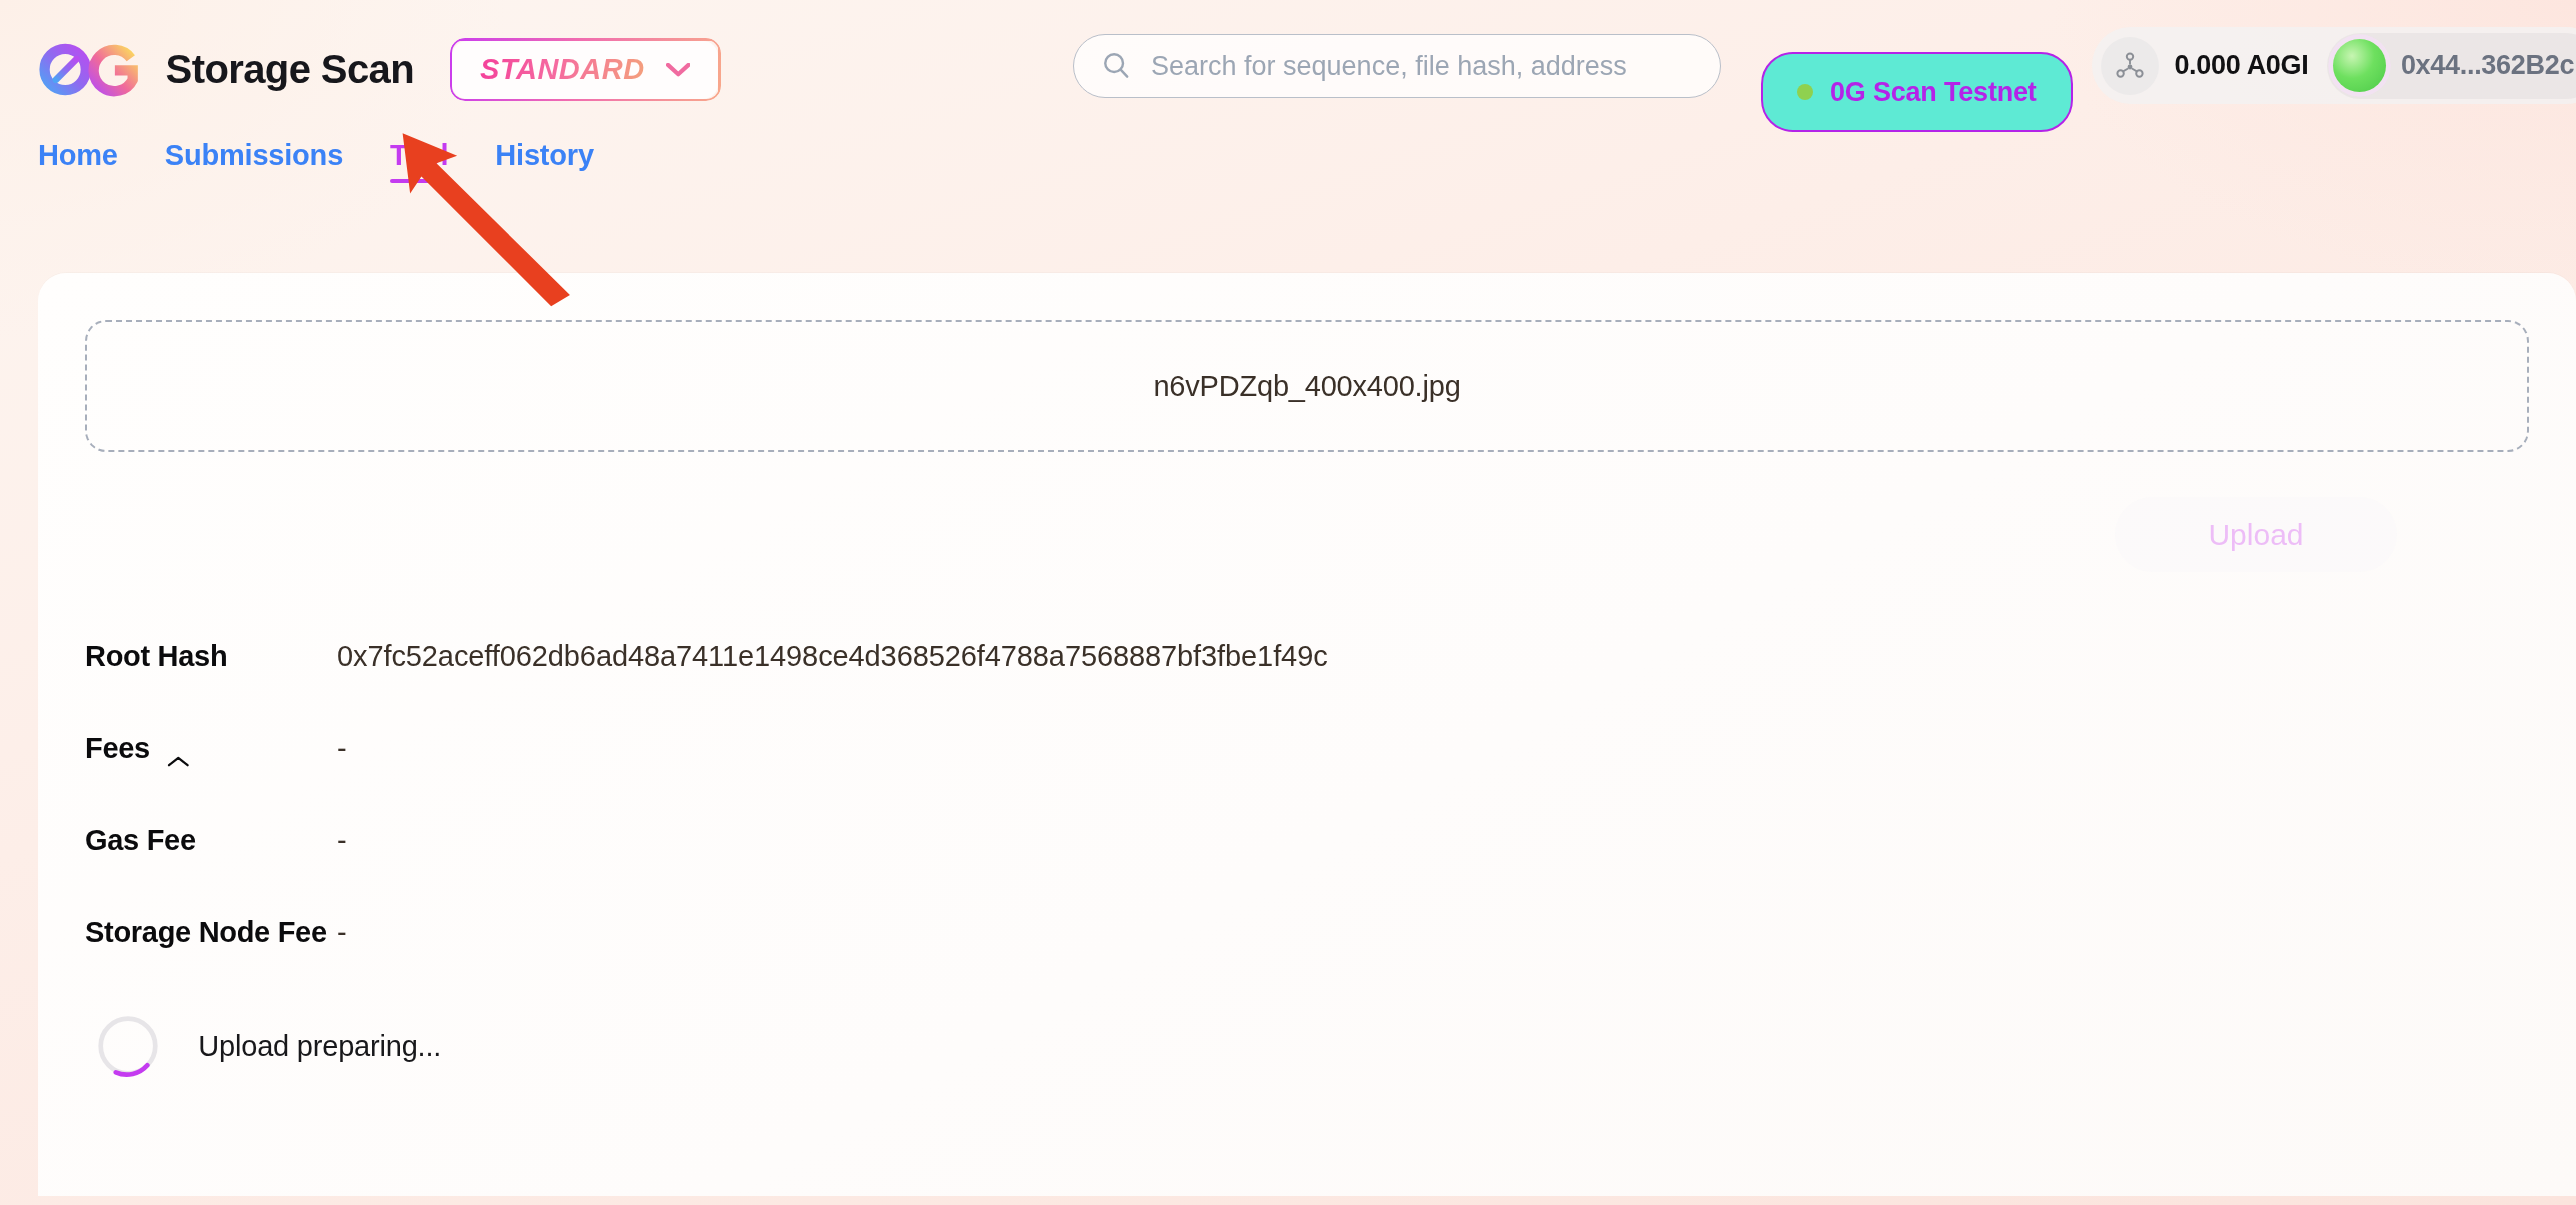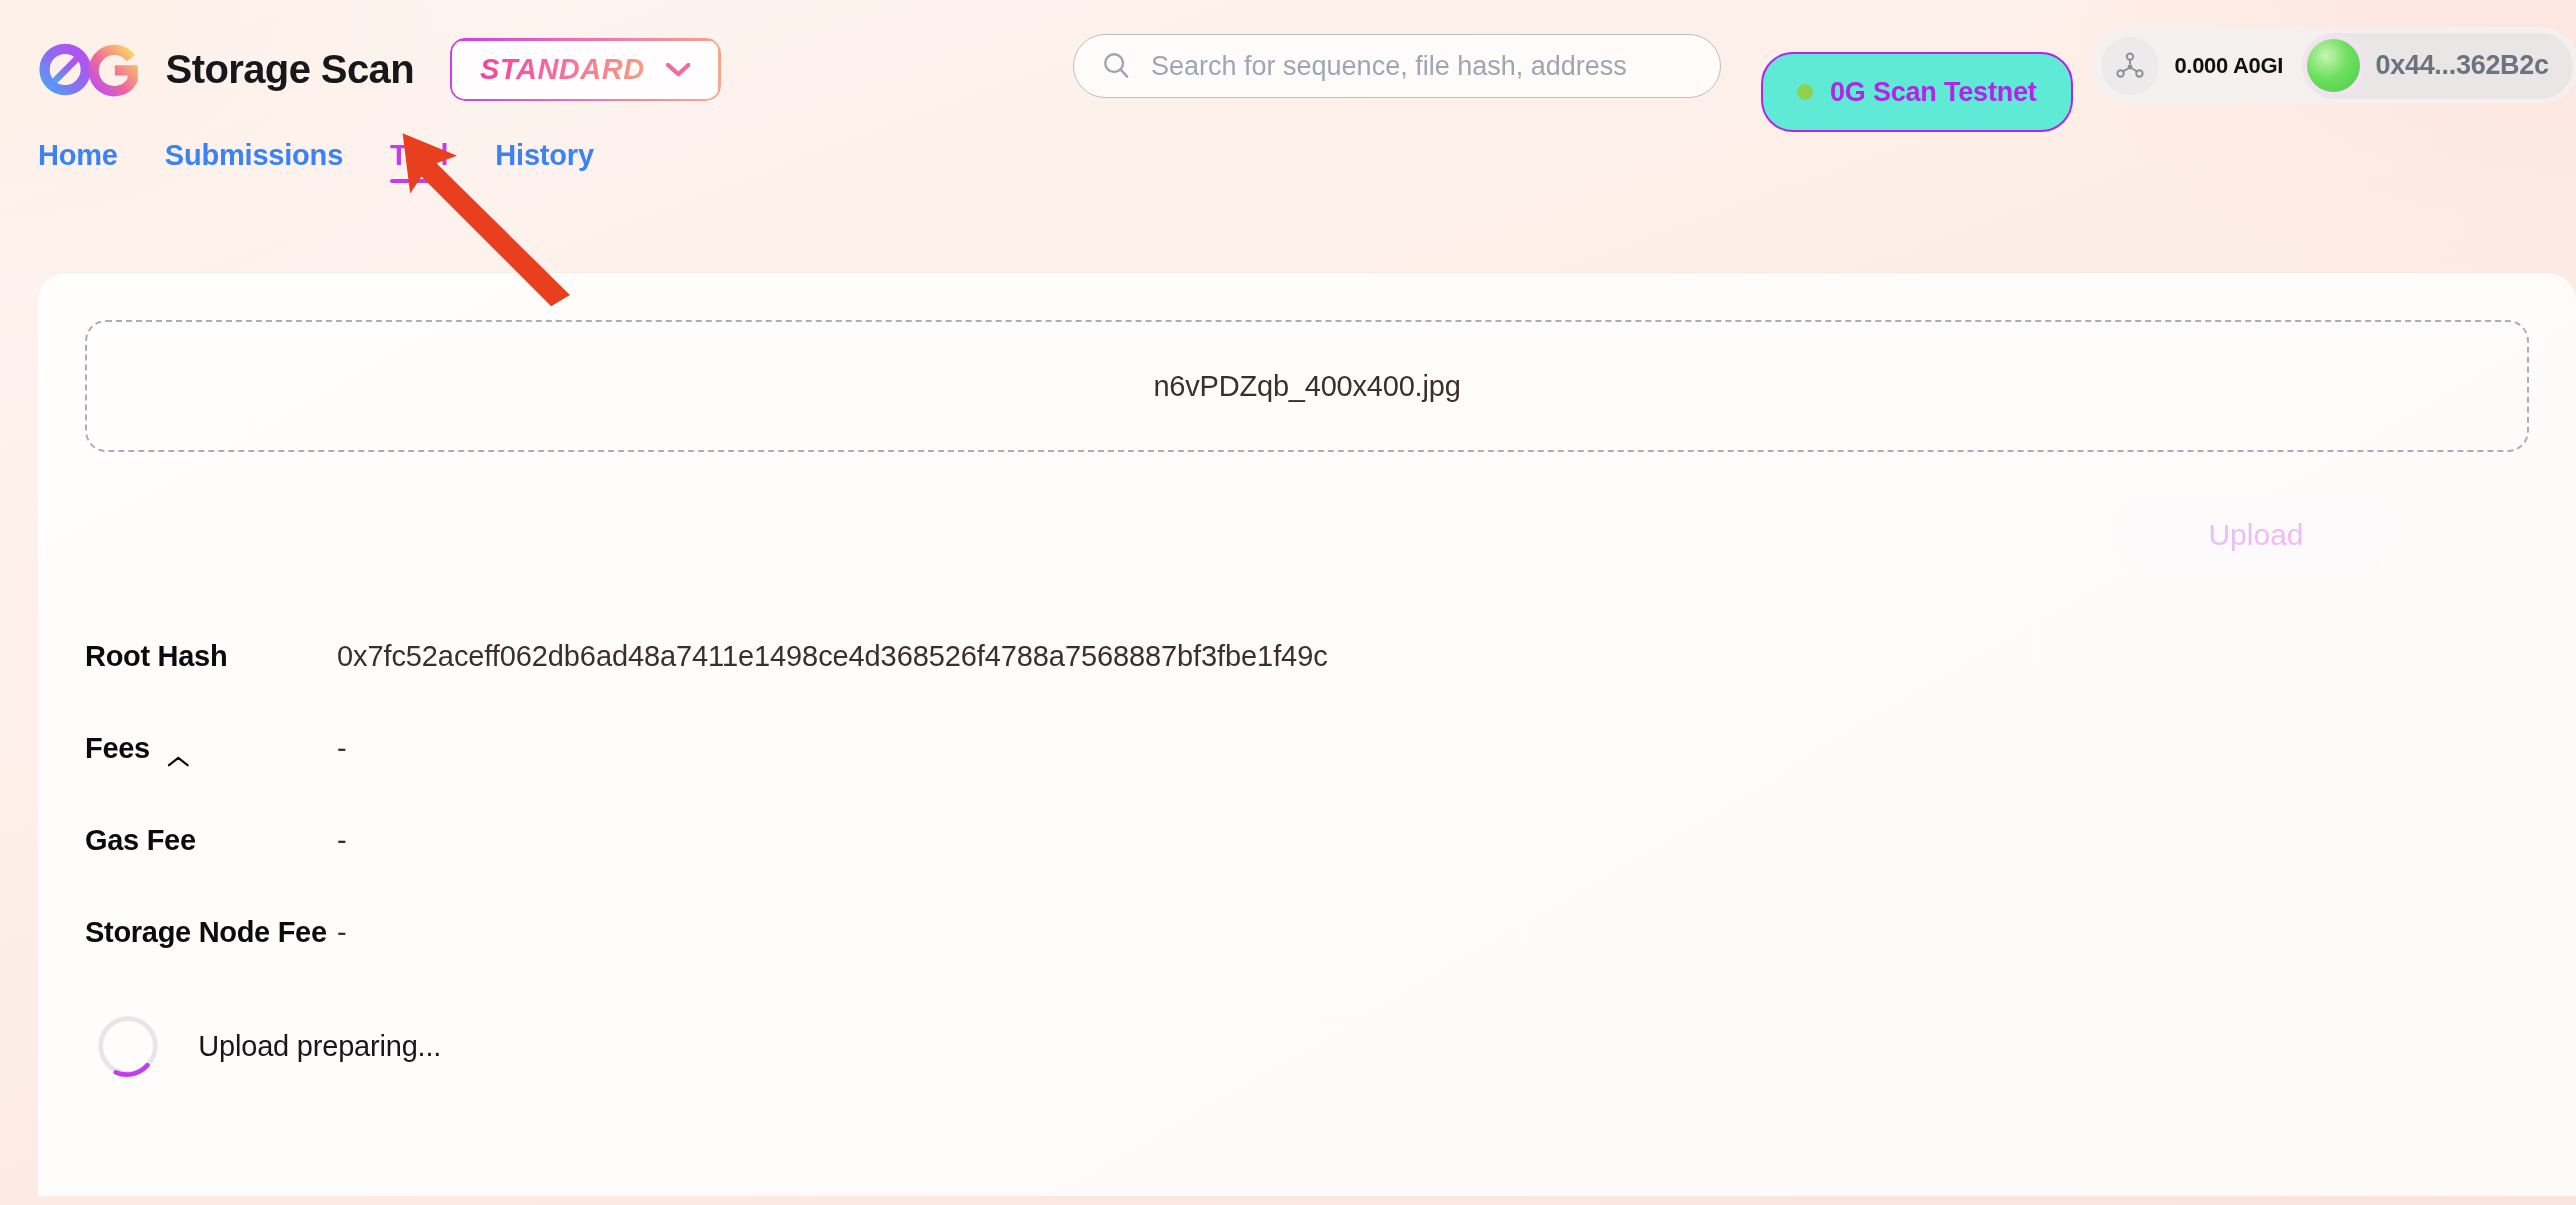--- a/index.html
+++ b/index.html
@@ -65,21 +65,21 @@
 
   .wallet-pill {
     position:absolute; left:2092px; top:27px; height:77px; padding:0 6.6px 0 9.4px;
     border-radius:39px; background:rgba(243,241,241,0.82);
     display:flex; align-items:center; gap:15px;
   }
   .wallet-neticon {
     width:58px; height:58px; border-radius:50%; background:#eceaea;
     display:flex; align-items:center; justify-content:center; flex-shrink:0;
   }
-  .wallet-balance { font-size:22px; font-weight:bold; color:#111113; white-space:nowrap; letter-spacing:-0.3px; }
+  .wallet-balance { font-size:27px; font-weight:bold; color:#111113; white-space:nowrap; letter-spacing:-0.3px; }
   .wallet-addr-box {
     height:66px; border-radius:33px; background:rgba(232,228,228,0.8);
     display:flex; align-items:center; gap:15px; padding:0 24.5px 0 5.6px; margin-left:3.8px;
   }
   .wallet-avatar {
     width:53px; height:53px; border-radius:50%; flex-shrink:0;
     background: radial-gradient(circle at 36% 32%, #c7f5b2 0%, #6ee05f 45%, #4bc948 100%);
     box-shadow:0 0 0 4.7px rgba(243,225,243,0.9);
   }
   .wallet-addr { font-size:27px; font-weight:bold; color:#6b7280; white-space:nowrap; letter-spacing:-0.3px; }

